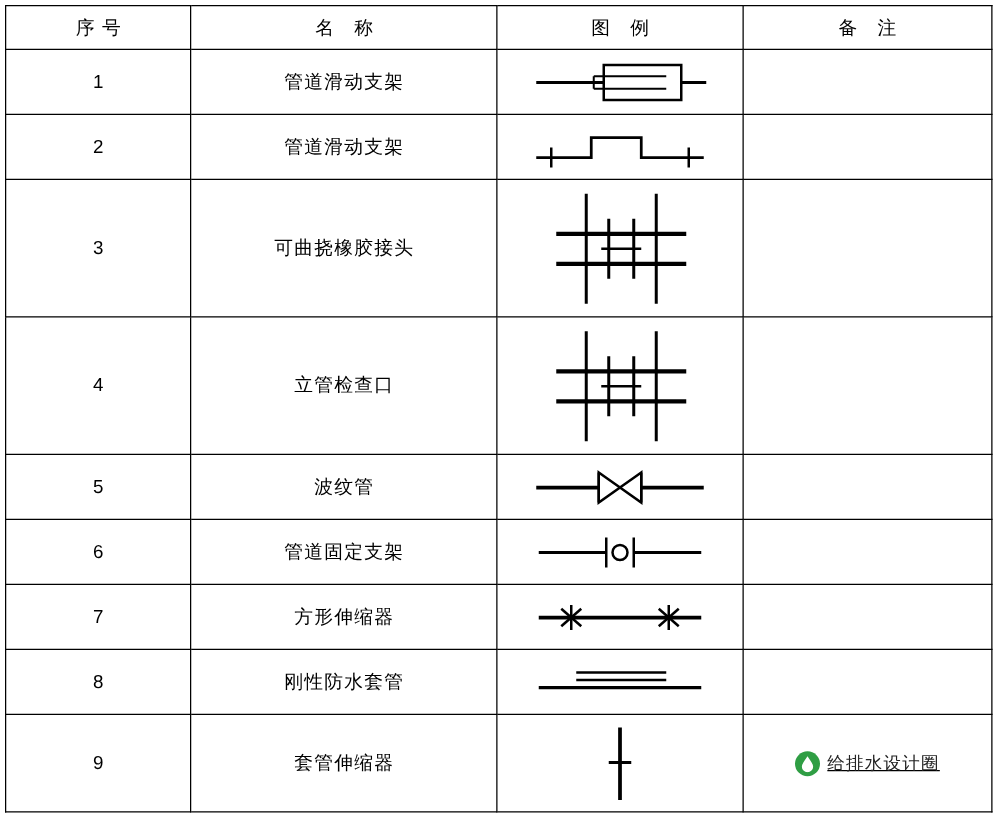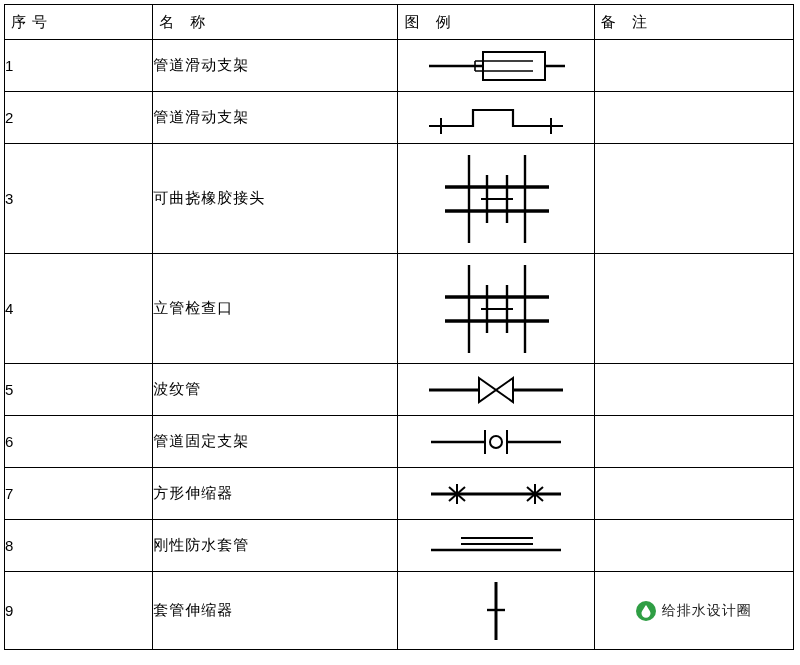--- a/index.html
+++ b/index.html
@@ -16,21 +16,21 @@
   }
   #symbol-table {
     width: 790px;
     margin: 4px 0 0 4px;
     border-collapse: collapse;
     table-layout: fixed;
   }
   #symbol-table td, #symbol-table th {
     border: 1px solid #000000;
     padding: 0;
-    text-align: left;
+    text-align: center;
     vertical-align: middle;
     font-weight: normal;
     font-size: 15px;
   }
   .col-no    { width: 148px; }
   .col-name  { width: 245px; }
   .col-sym   { width: 196px; }
   .col-note  { width: 199px; }
 
   thead td {
@@ -57,20 +57,21 @@
 
   
   .note-logo {
     position: relative;
   }
   .logo-row {
     display: flex;
     align-items: center;
     justify-content: center;
     gap: 6px;
+    text-decoration: underline;
   }
   .logo-mark {
     width: 20px;
     height: 20px;
     border-radius: 50%;
     background: #2f9e44;
     display: inline-flex;
     align-items: center;
     justify-content: center;
     flex: 0 0 auto;

